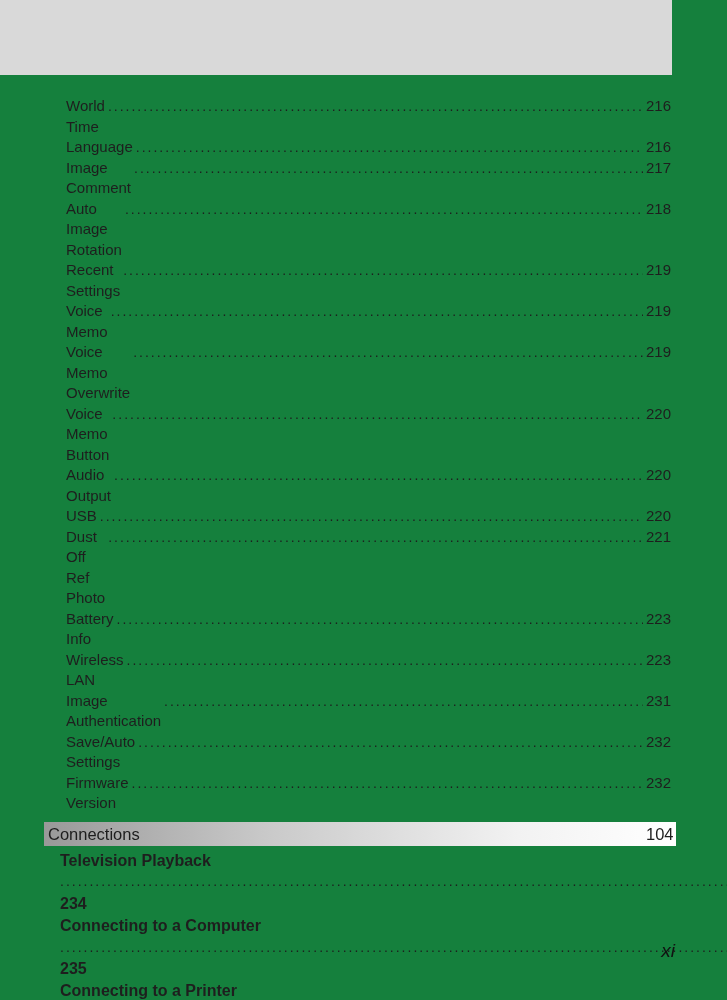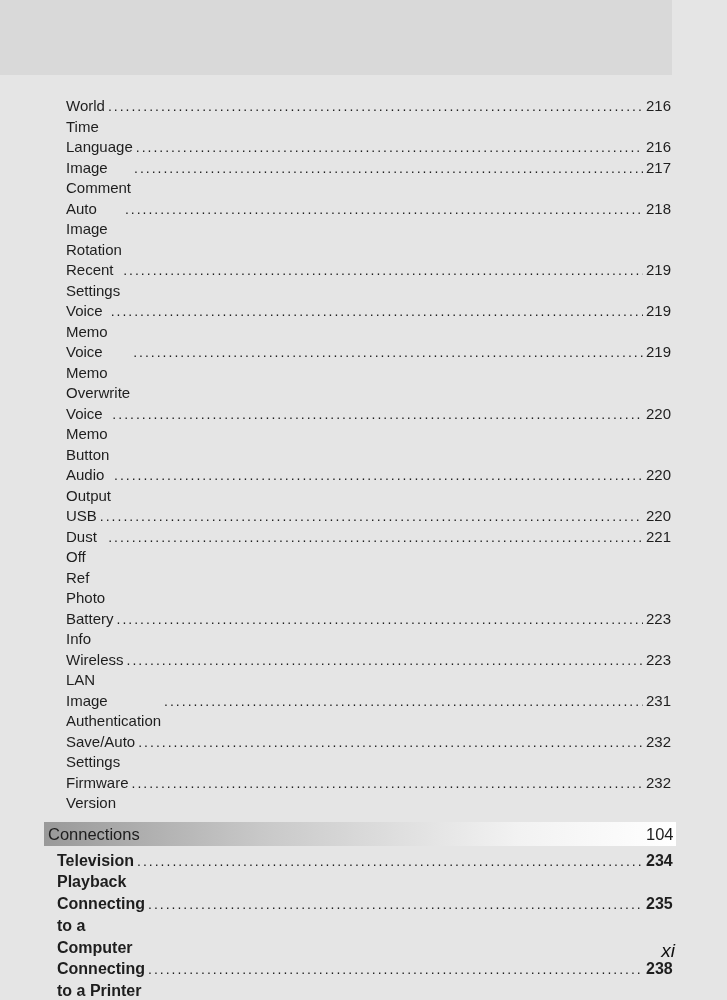--- a/index.html
+++ b/index.html
@@ -4,21 +4,21 @@
 <style>
   html, body { margin: 0; padding: 0; }
   body {
     font-family: "Liberation Sans", "DejaVu Sans", sans-serif;
     background: #ffffff;
   }
   .page {
     position: relative;
     width: 727px;
     height: 1000px;
-    background: #e5e5e5;
+    background: #15803d;
     overflow: hidden;
   }
   .top-band {
     position: absolute;
     top: 0;
     left: 0;
     width: 672px;
     height: 75px;
     background: var(--band-color, #d9d9d9);
   }
@@ -36,20 +36,21 @@
   .row.sub {
     margin-left: 18px;
     font-size: 15px;
     line-height: 20.5px;
   }
   .row.main {
     margin-left: 9px;
     font-size: 16px;
     font-weight: bold;
     line-height: 21.8px;
+    flex-direction: column;
   }
   .row.section {
     font-size: 16.5px;
     font-weight: normal;
     line-height: 20px;
     margin: 8px 0 4px -4px;
     padding: 2px 0 2px 4px;
     background: linear-gradient(90deg,
       var(--bar-left-color, #999999) 0%,
       #c9c9c9 35%,

